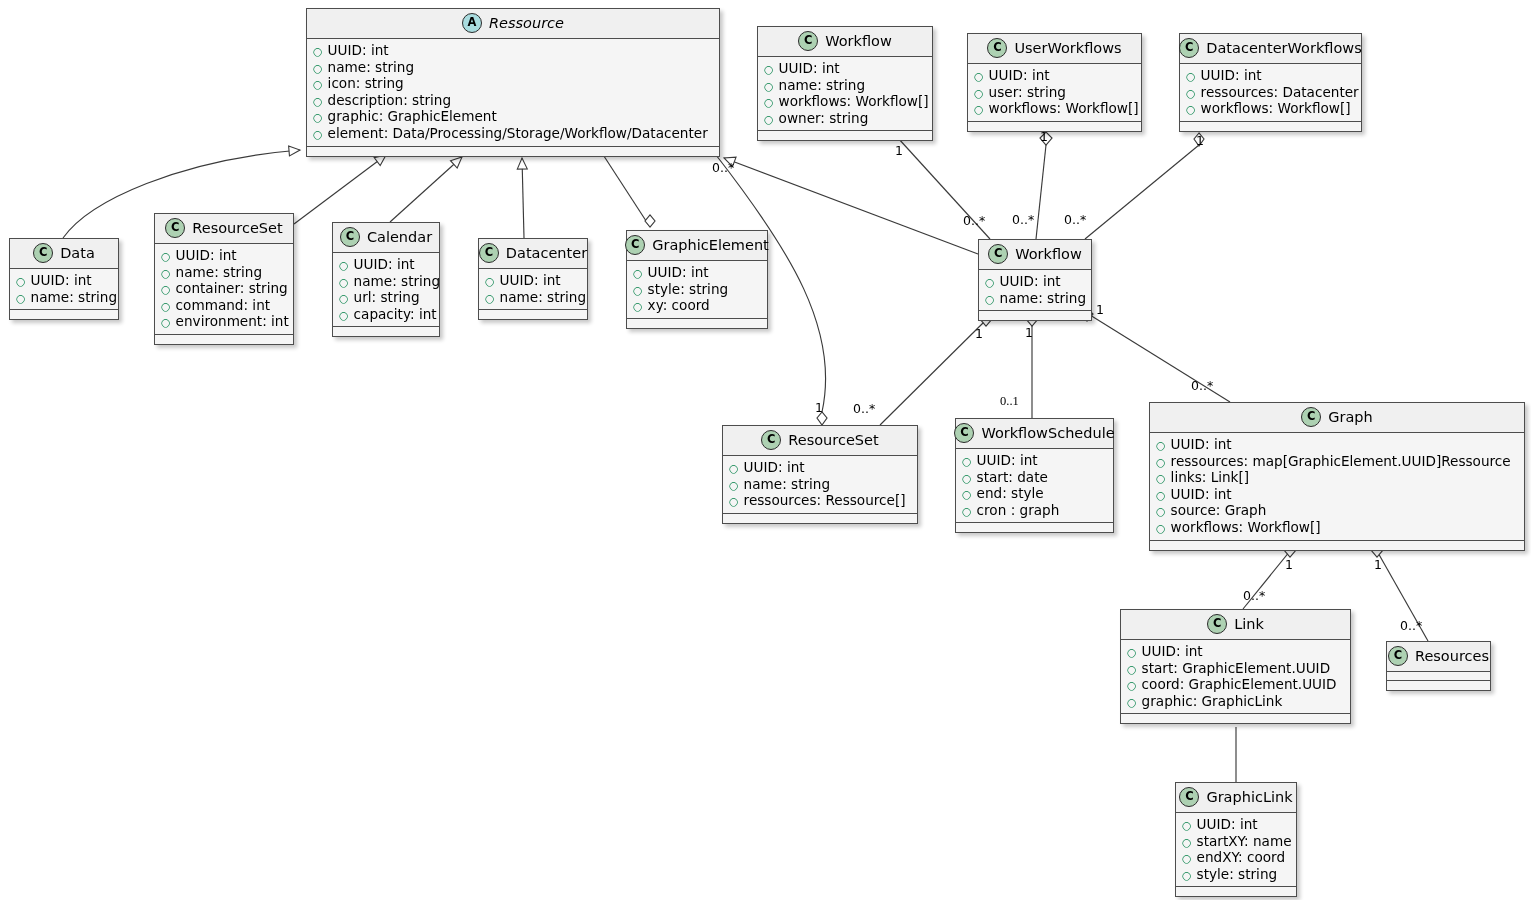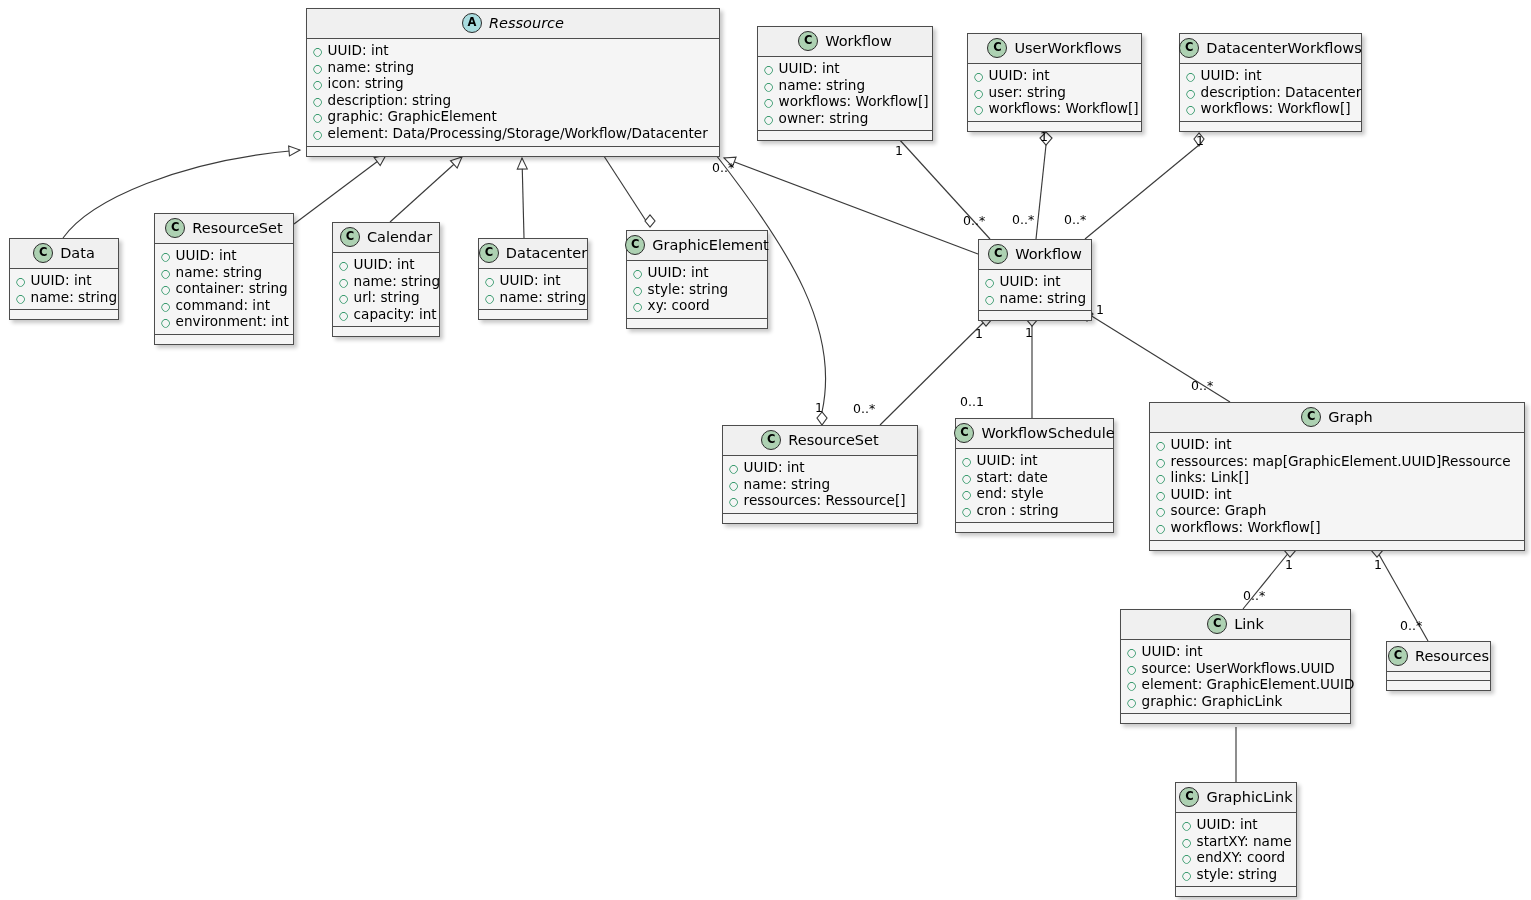--- a/index.html
+++ b/index.html
@@ -239,21 +239,21 @@
           <span class="stereo">C</span>
           <span class="cls-title">DatacenterWorkflows</span>
         </div>
         <div class="cls-attrs">
           <div class="attr">
             <span class="vis-pub">○</span>
             <span>UUID: int</span>
           </div>
           <div class="attr">
             <span class="vis-pub">○</span>
-            <span>description: Datacenter</span>
+            <span>ressources: Datacenter</span>
           </div>
           <div class="attr">
             <span class="vis-pub">○</span>
             <span>workflows: Workflow[]</span>
           </div>
         </div>
         <div class="cls-methods"></div>
       </div>
       <div class="uml-class" style="left: 9px; top: 238px; width: 110px;">
         <div class="cls-header">
@@ -415,21 +415,21 @@
           <div class="attr">
             <span class="vis-pub">○</span>
             <span>start: date</span>
           </div>
           <div class="attr">
             <span class="vis-pub">○</span>
             <span>end: style</span>
           </div>
           <div class="attr">
             <span class="vis-pub">○</span>
-            <span>cron : string</span>
+            <span>cron : graph</span>
           </div>
         </div>
         <div class="cls-methods"></div>
       </div>
       <div class="uml-class" style="left: 1149px; top: 402px; width: 376px;">
         <div class="cls-header">
           <span class="stereo">C</span>
           <span class="cls-title">Graph</span>
         </div>
         <div class="cls-attrs">
@@ -465,25 +465,25 @@
           <span class="stereo">C</span>
           <span class="cls-title">Link</span>
         </div>
         <div class="cls-attrs">
           <div class="attr">
             <span class="vis-pub">○</span>
             <span>UUID: int</span>
           </div>
           <div class="attr">
             <span class="vis-pub">○</span>
-            <span>source: UserWorkflows.UUID</span>
-          </div>
-          <div class="attr">
-            <span class="vis-pub">○</span>
-            <span>element: GraphicElement.UUID</span>
+            <span>start: GraphicElement.UUID</span>
+          </div>
+          <div class="attr">
+            <span class="vis-pub">○</span>
+            <span>coord: GraphicElement.UUID</span>
           </div>
           <div class="attr">
             <span class="vis-pub">○</span>
             <span>graphic: GraphicLink</span>
           </div>
         </div>
         <div class="cls-methods"></div>
       </div>
       <div class="uml-class" style="left: 1386px; top: 641px; width: 105px;">
         <div class="cls-header">
@@ -525,20 +525,20 @@
       <div class="mult" style="left: 1040px; top: 129px;">1</div>
       <div class="mult" style="left: 1196px; top: 133px;">1</div>
       <div class="mult" style="left: 963px; top: 213px;">0..*</div>
       <div class="mult" style="left: 1012px; top: 212px;">0..*</div>
       <div class="mult" style="left: 1064px; top: 212px;">0..*</div>
       <div class="mult" style="left: 975px; top: 326px;">1</div>
       <div class="mult" style="left: 1025px; top: 325px;">1</div>
       <div class="mult" style="left: 1096px; top: 302px;">1</div>
       <div class="mult" style="left: 815px; top: 400px;">1</div>
       <div class="mult" style="left: 853px; top: 401px;">0..*</div>
-      <div class="mult" style="left: 960px; top: 394px;">0..1</div>
+      <div class="mult" style="left: 1000px; top: 394px; font-family: Liberation Serif, serif;">0..1</div>
       <div class="mult" style="left: 1191px; top: 378px;">0..*</div>
       <div class="mult" style="left: 1285px; top: 557px;">1</div>
       <div class="mult" style="left: 1243px; top: 588px;">0..*</div>
       <div class="mult" style="left: 1374px; top: 557px;">1</div>
       <div class="mult" style="left: 1400px; top: 618px;">0..*</div>
     </div>
 </div>
 
 </body></html>

